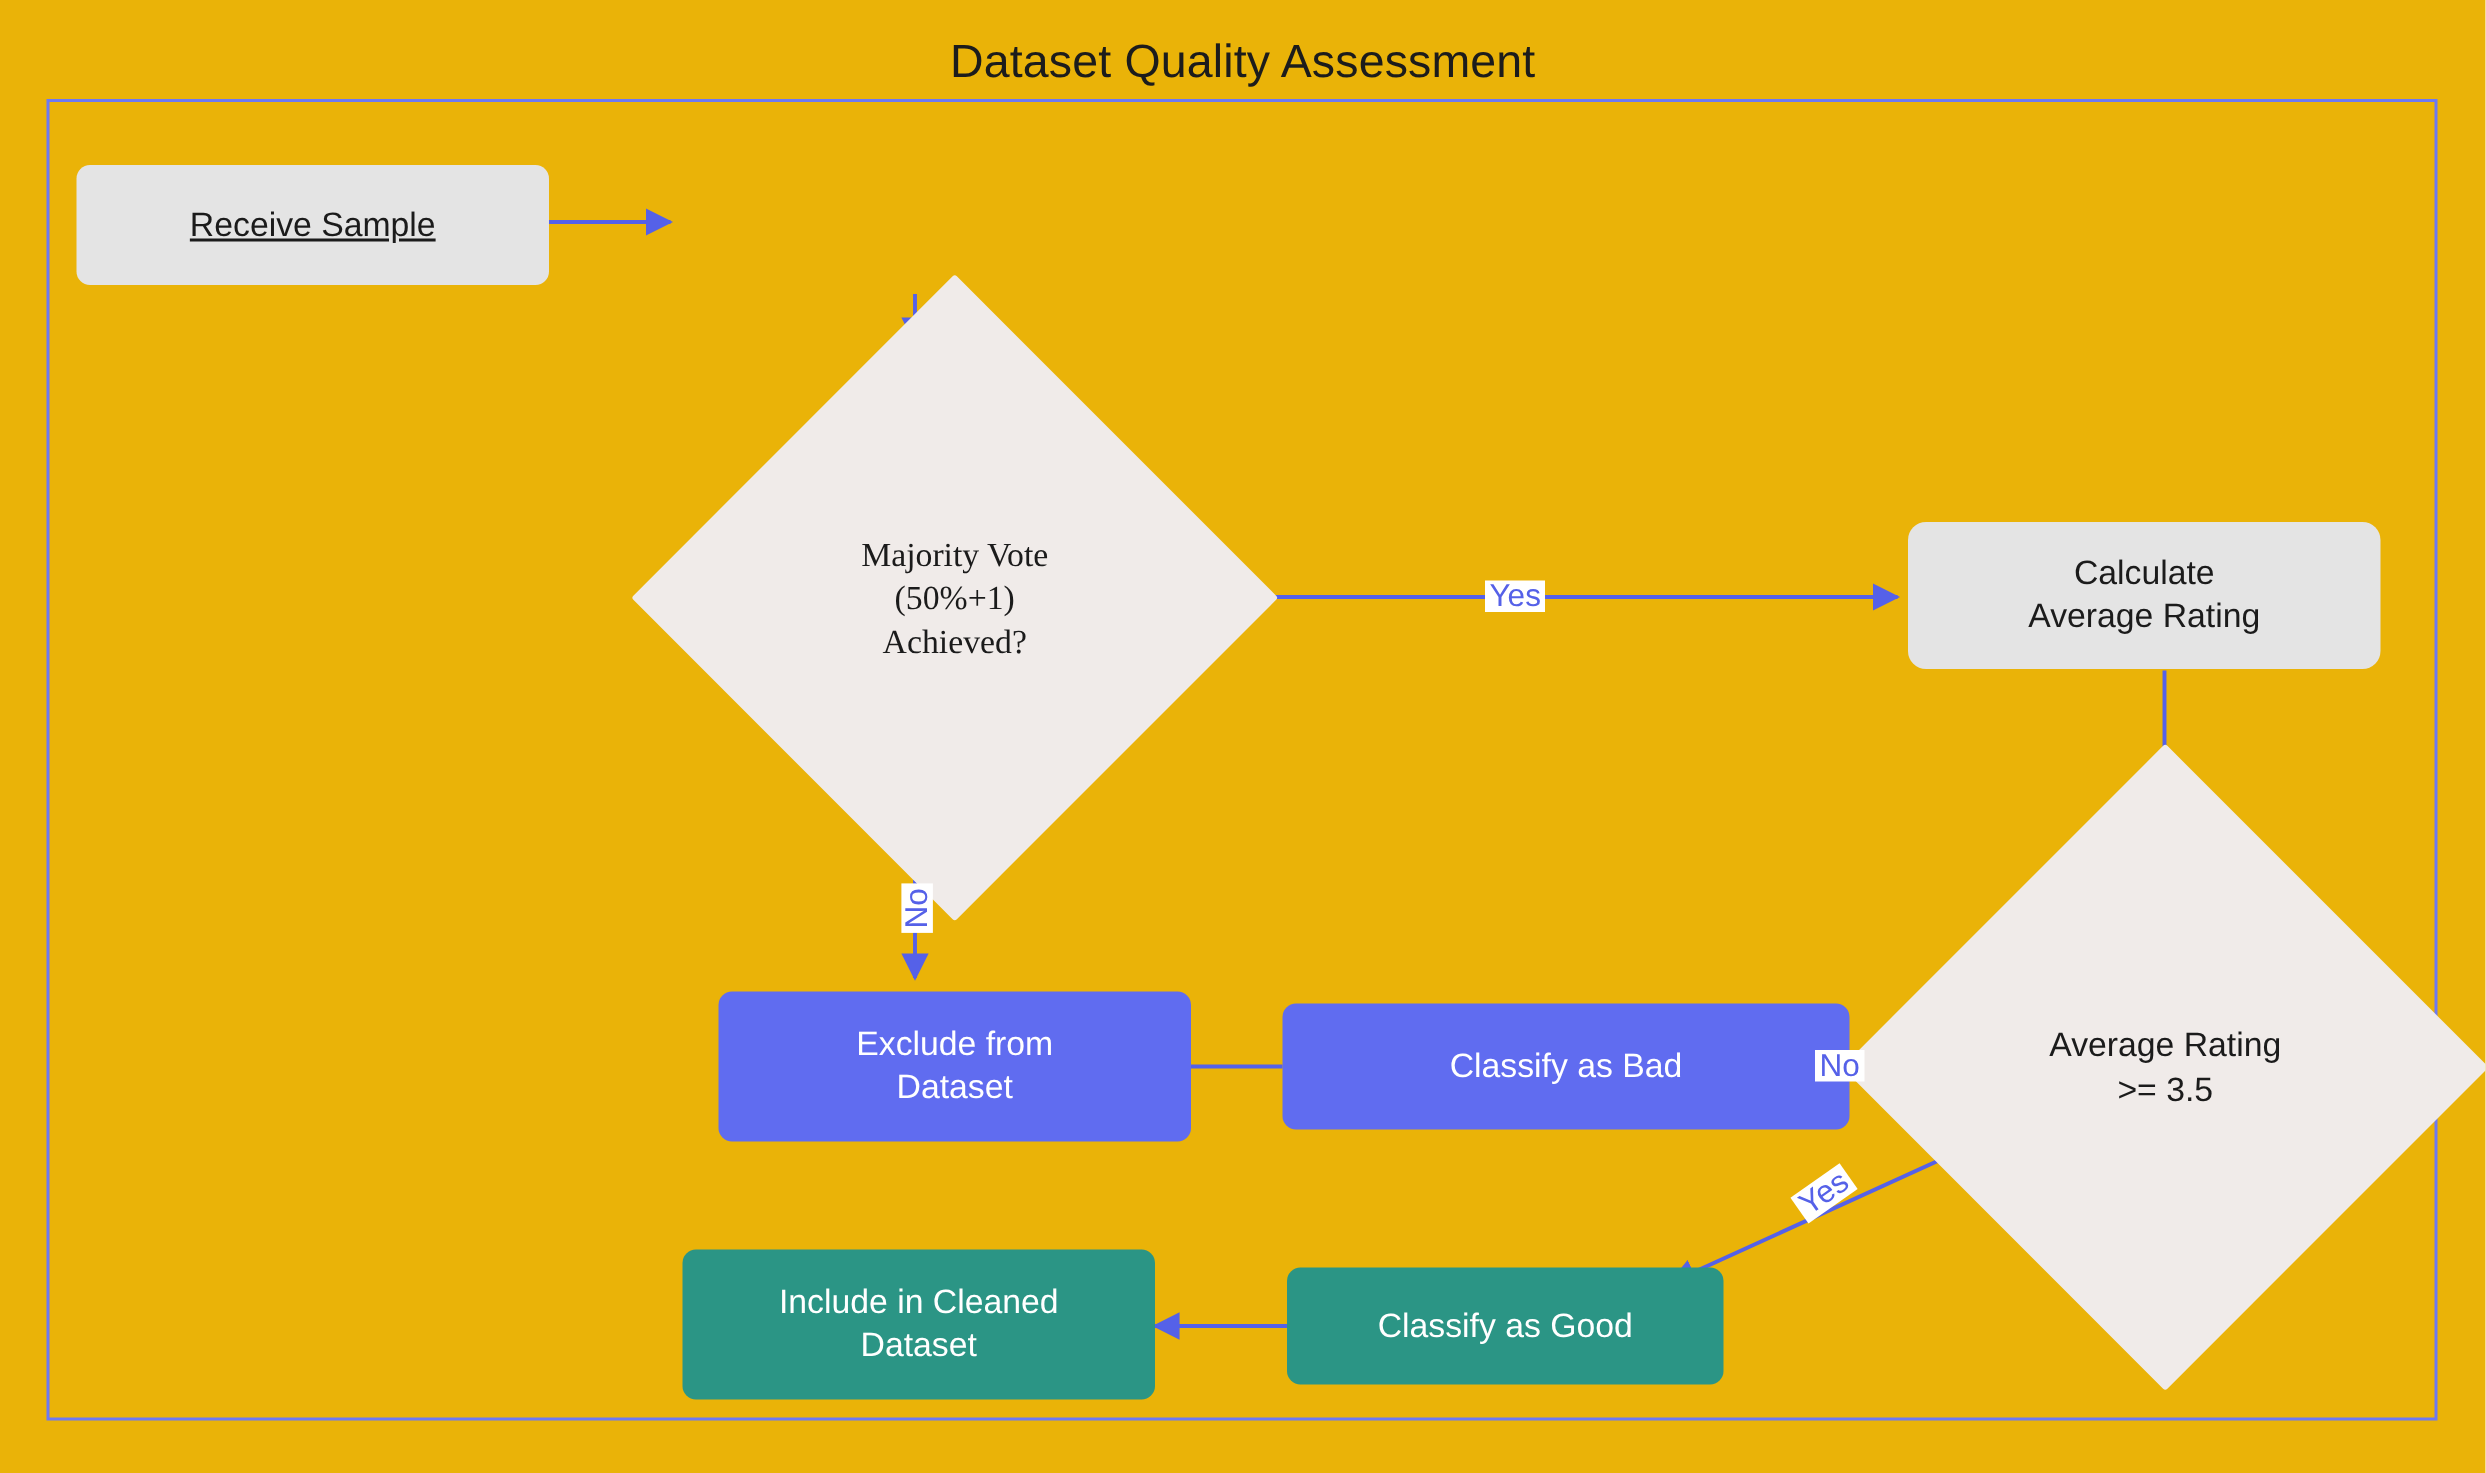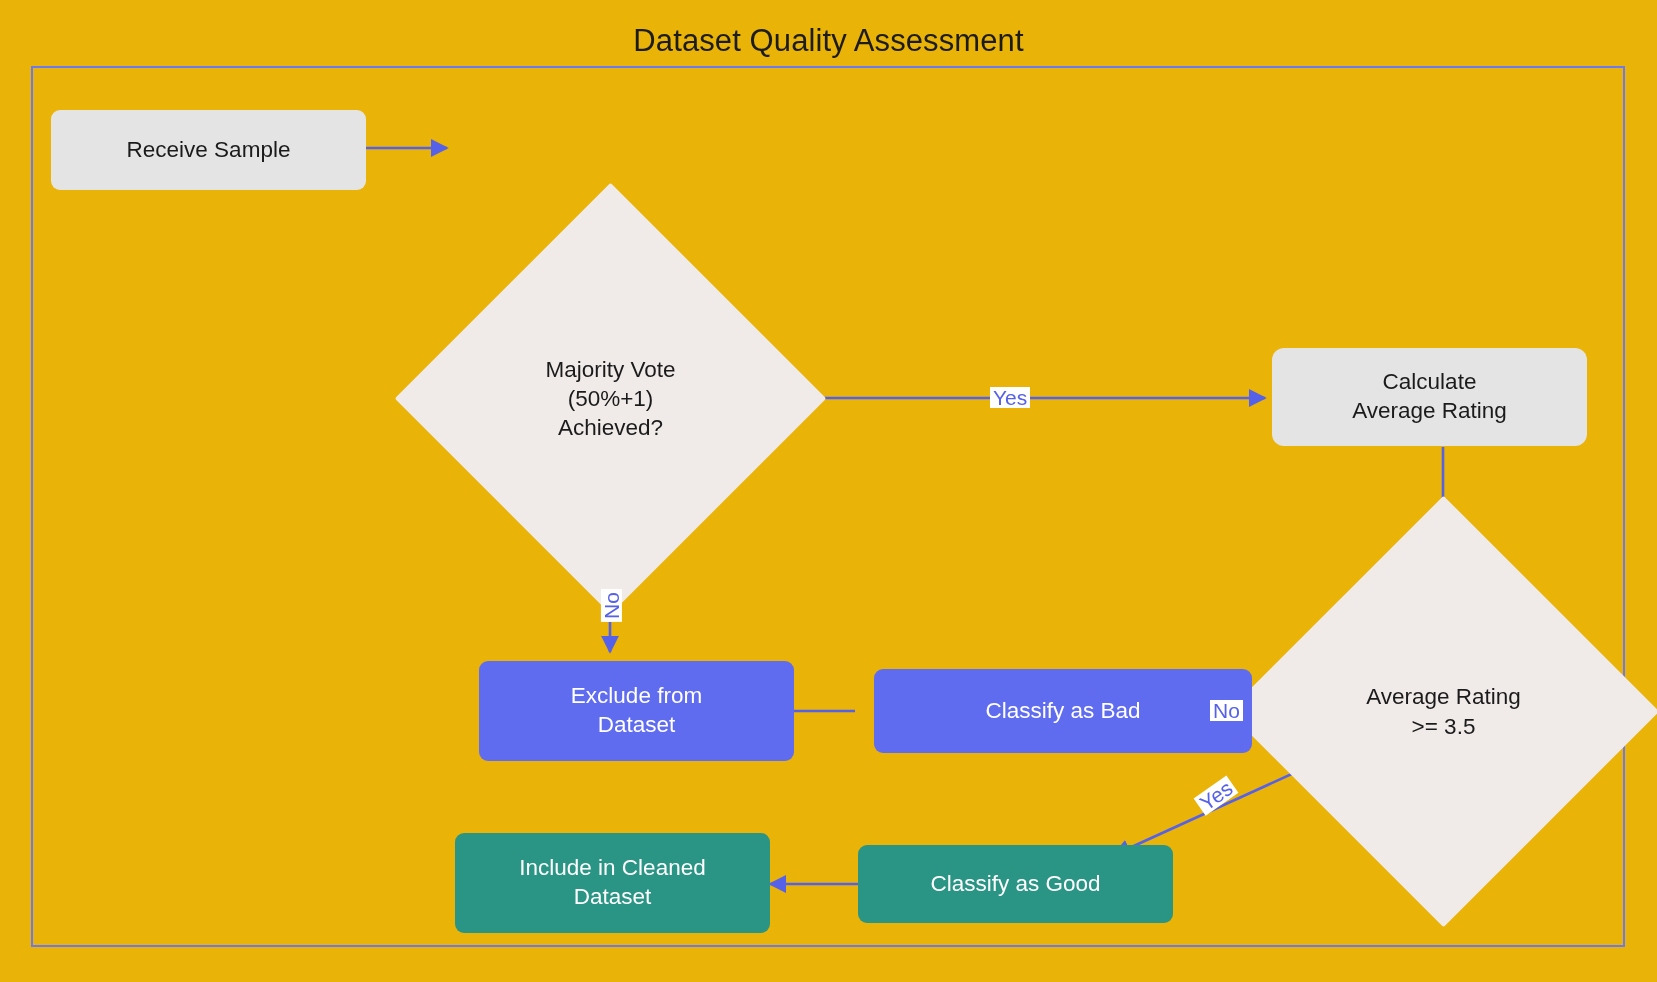--- a/index.html
+++ b/index.html
@@ -143,45 +143,45 @@
 
     <path d="M 1302 711 L 1178 711" stroke="#5561e8" stroke-width="2.6" fill="none" marker-end="url(#arrowblue)"></path>
 
     <path d="M 1340 752 L 1114 855" stroke="#5561e8" stroke-width="2.6" fill="none" marker-end="url(#arrowblue)"></path>
 
     <path d="M 855 711 L 770 711" stroke="#5561e8" stroke-width="2.6" fill="none" marker-end="url(#arrowblue)"></path>
 
     <path d="M 858 884 L 770 884" stroke="#5561e8" stroke-width="2.6" fill="none" marker-end="url(#arrowblue)"></path>
   </svg>
 
-  <div class="node process" style="left:51px; top:110px; width:315px; height:80px;">Receive Sample</div>
+  <div class="node process" style="left:51px; top:110px; width:315px; height:80px;text-decoration:underline;">Receive Sample</div>
 
 
-  <div class="diamond" style="left:458px; top:246px; width:305px; height:305px;">
+  <div class="diamond" style="left:484px; top:246px; width:305px; height:305px;font-family:Liberation Serif, serif;">
     <div class="dshape"></div>
     <div class="dlabel">Majority Vote
 (50%+1)
 Achieved?</div>
   </div>
 
   <div class="node process" style="left:1272px; top:348px; width:315px; height:98px;border-radius:12px;">Calculate
 Average Rating</div>
 
   <div class="diamond" style="left:1291px; top:559px; width:305px; height:305px;">
     <div class="dshape"></div>
     <div class="dlabel">Average Rating
 &gt;= 3.5</div>
   </div>
 
   <div class="node bad" style="left:455px; top:661px; width:315px; height:100px;margin-left:24px;">Exclude from
 Dataset</div>
 
-  <div class="node bad" style="left:855px; top:669px; width:378px; height:84px;margin-left:19px;">Classify as Bad</div>
+  <div class="node bad" style="left:855px; top:669px; width:378px; height:84px;">Classify as Bad</div>
 
-  <div class="node good" style="left:858px; top:845px; width:315px; height:78px;">Classify as Good</div>
+  <div class="node good" style="left:858px; top:845px; width:291px; height:78px;">Classify as Good</div>
 
   <div class="node good" style="left:455px; top:833px; width:315px; height:100px;">Include in Cleaned
 Dataset</div>
 
   <div class="edge-label" style="left:990px; top:387px;">Yes</div>
 
   <div class="edge-label vertical" style="left:595px; top:595px;">No</div>
 
   <div class="edge-label" style="left:1210px; top:700px;">No</div>
 

